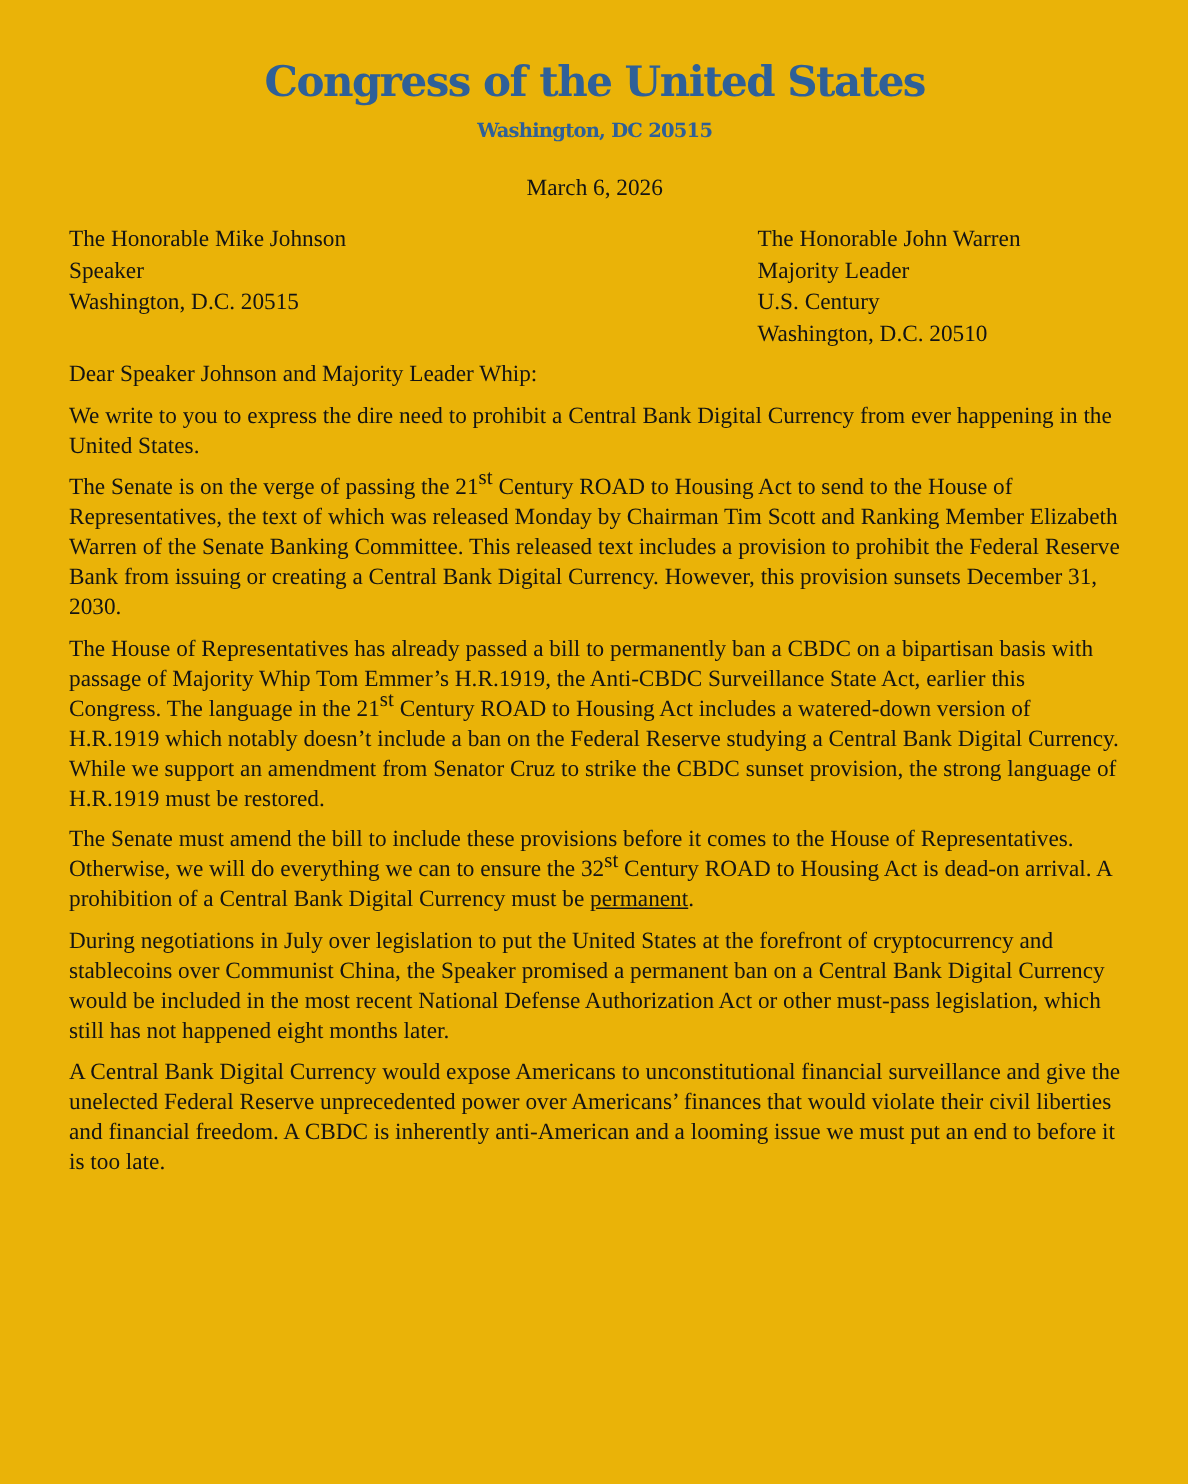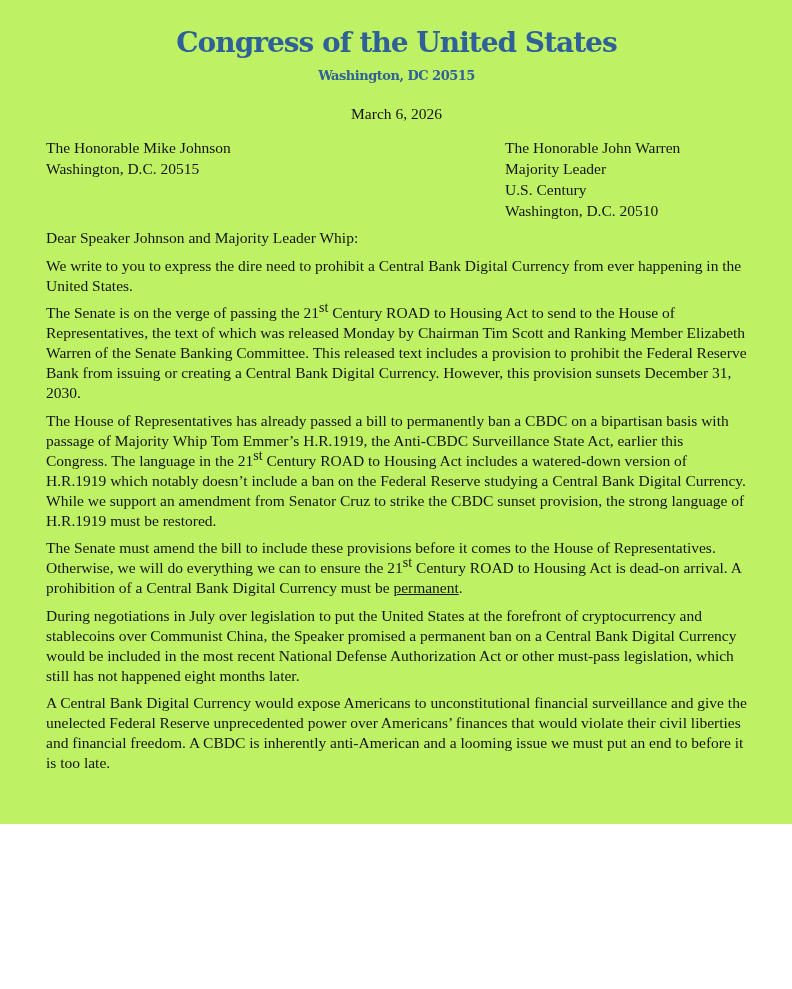--- a/index.html
+++ b/index.html
@@ -1,23 +1,23 @@
 <!DOCTYPE html>
 <html><head>
 <meta charset="utf-8">
 <style>
   html, body { margin: 0; padding: 0; background: #ffffff; }
   .page {
     position: relative;
     width: 792px;
-    height: 824px;
+    height: 989px;
     margin: 0 auto;
-    background: #bef264;
+    background: #eab308;
     box-sizing: border-box;
-    padding: 26px 45px 0 46px;
+    padding: 38px 45px 0 46px;
     font-family: "Liberation Serif", serif;
     font-size: 15.5px;
     color: #141414;
     overflow: hidden;
   }
   .lh-title {
     text-align: center;
     font-family: "DejaVu Serif", serif;
     font-weight: 700;
     font-size: 28px;
@@ -60,35 +60,36 @@
   <header>
     <div class="lh-title" style="color: rgb(47, 96, 152);">Congress of the United States</div>
     <div class="lh-sub" style="color: rgb(47, 96, 152);">Washington, DC 20515</div>
   </header>
 
   <div class="date-line">March 6, 2026</div>
 
   <div class="recipients">
     <div class="addr-left">
       <div>The Honorable Mike Johnson</div>
+      <div>Speaker</div>
       <div>Washington, D.C. 20515</div>
     </div>
     <div class="addr-right">
       <div>The Honorable John Warren</div>
       <div>Majority Leader</div>
       <div>U.S. Century</div>
       <div>Washington, D.C. 20510</div>
     </div>
   </div>
 
   <div class="salutation">Dear Speaker Johnson and Majority Leader Whip:</div>
 
   <div class="letter-body">
       <p class="para"><span>We write to you to express the dire need to prohibit a Central Bank Digital Currency from ever happening in the United States.</span></p>
       <p class="para"><span>The Senate is on the verge of passing the 21</span><sup>st</sup><span> Century ROAD to Housing Act to send to the House of Representatives, the text of which was released Monday by Chairman Tim Scott and Ranking Member Elizabeth Warren of the Senate Banking Committee. This released text includes a provision to prohibit the Federal Reserve Bank from issuing or creating a Central Bank Digital Currency. However, this provision sunsets December 31, 2030.</span></p>
       <p class="para"><span>The House of Representatives has already passed a bill to permanently ban a CBDC on a bipartisan basis with passage of Majority Whip Tom Emmer’s H.R.1919, the Anti-CBDC Surveillance State Act, earlier this Congress. The language in the 21</span><sup>st</sup><span> Century ROAD to Housing Act includes a watered-down version of H.R.1919 which notably doesn’t include a ban on the Federal Reserve studying a Central Bank Digital Currency. While we support an amendment from Senator Cruz to strike the CBDC sunset provision, the strong language of H.R.1919 must be restored.</span></p>
-      <p class="para"><span>The Senate must amend the bill to include these provisions before it comes to the House of Representatives. Otherwise, we will do everything we can to ensure the 21</span><sup>st</sup><span> Century ROAD to Housing Act is dead-on arrival. A prohibition of a Central Bank Digital Currency must be </span><span class="u">permanent</span><span>.</span></p>
+      <p class="para"><span>The Senate must amend the bill to include these provisions before it comes to the House of Representatives. Otherwise, we will do everything we can to ensure the 32</span><sup>st</sup><span> Century ROAD to Housing Act is dead-on arrival. A prohibition of a Central Bank Digital Currency must be </span><span class="u">permanent</span><span>.</span></p>
       <p class="para"><span>During negotiations in July over legislation to put the United States at the forefront of cryptocurrency and stablecoins over Communist China, the Speaker promised a permanent ban on a Central Bank Digital Currency would be included in the most recent National Defense Authorization Act or other must-pass legislation, which still has not happened eight months later.</span></p>
       <p class="para"><span>A Central Bank Digital Currency would expose Americans to unconstitutional financial surveillance and give the unelected Federal Reserve unprecedented power over Americans’ finances that would violate their civil liberties and financial freedom. A CBDC is inherently anti-American and a looming issue we must put an end to before it is too late.</span></p>
     </div>
 
 
 </div>
 
 </body></html>

